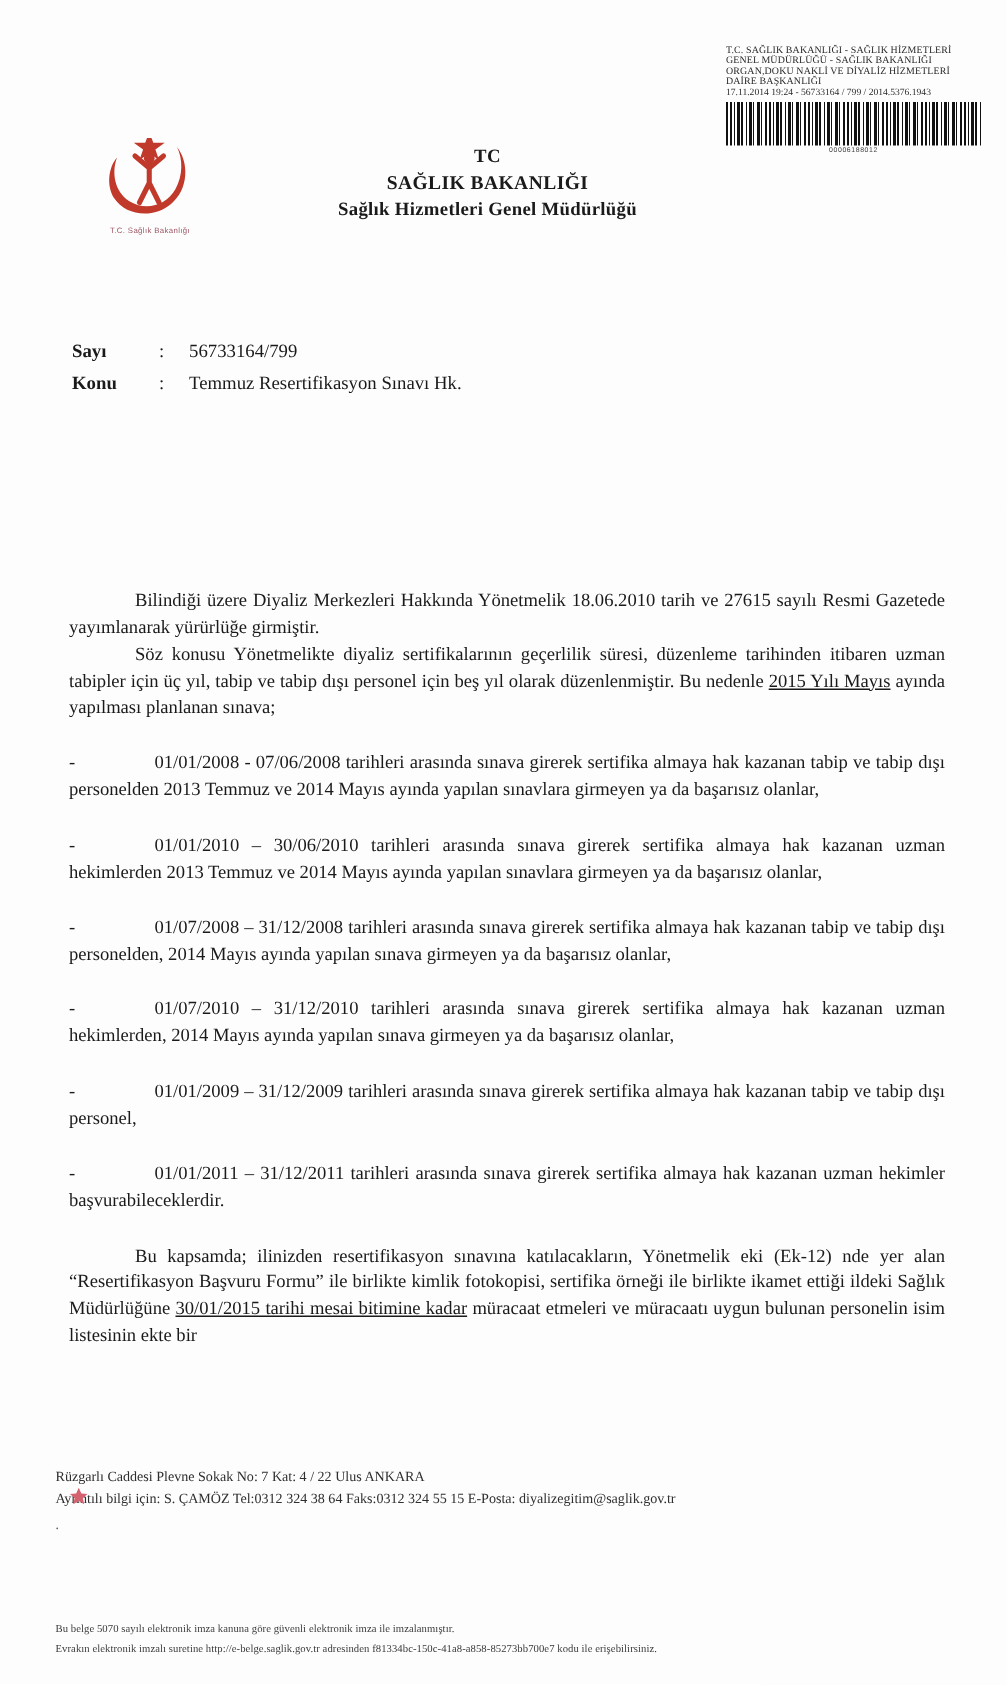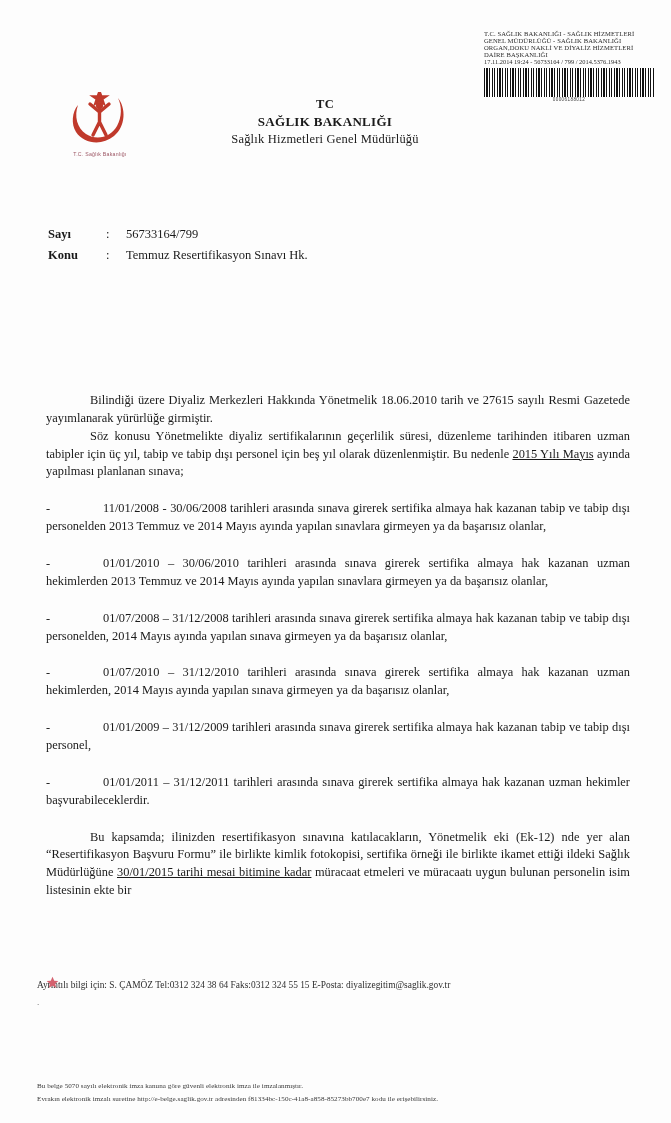--- a/index.html
+++ b/index.html
@@ -110,21 +110,21 @@
     text-align: center;
   }
   .title-l2 {
     font-size: 13px;
     font-weight: bold;
     letter-spacing: 0.3px;
     line-height: 1.35;
   }
   .title-l3 {
     font-size: 12.5px;
-    font-weight: normal;
+    font-weight: bold;
     letter-spacing: 0.2px;
     line-height: 1.45;
   }
 
   
   .meta {
     position: absolute;
     left: 48px;
     top: 224px;
     width: 400px;
@@ -271,21 +271,21 @@
     </div>
   </div>
 
   <div class="body-area">
 
     <p class="para">Bilindiği üzere Diyaliz Merkezleri Hakkında Yönetmelik 18.06.2010 tarih ve 27615 sayılı Resmi Gazetede yayımlanarak yürürlüğe girmiştir.</p>
 
     <p class="para tight"><span>Söz konusu Yönetmelikte diyaliz sertifikalarının geçerlilik süresi, düzenleme tarihinden itibaren uzman tabipler için üç yıl, tabip ve tabip dışı personel için beş yıl olarak düzenlenmiştir. Bu nedenle </span><b class="b"><u class="u">2015 Yılı Mayıs</u></b><span> ayında yapılması planlanan sınava;</span></p>
 
     <div class="bullet-gap"></div>
-    <p class="bullet"><span class="dash">-</span><span>11/01/2008 - 30/06/2008 tarihleri arasında sınava girerek sertifika almaya hak kazanan tabip ve tabip dışı personelden 2013 Temmuz ve 2014 Mayıs ayında yapılan sınavlara girmeyen ya da başarısız olanlar,</span></p>
+    <p class="bullet"><span class="dash">-</span><span>01/01/2008 - 07/06/2008 tarihleri arasında sınava girerek sertifika almaya hak kazanan tabip ve tabip dışı personelden 2013 Temmuz ve 2014 Mayıs ayında yapılan sınavlara girmeyen ya da başarısız olanlar,</span></p>
 
     <div class="bullet-gap"></div>
     <p class="bullet"><span class="dash">-</span><span>01/01/2010 – 30/06/2010 tarihleri arasında sınava girerek sertifika almaya hak kazanan uzman hekimlerden 2013 Temmuz ve 2014 Mayıs ayında yapılan sınavlara girmeyen ya da başarısız olanlar,</span></p>
 
     <div class="bullet-gap"></div>
     <p class="bullet"><span class="dash">-</span><span>01/07/2008 – 31/12/2008 tarihleri arasında sınava girerek sertifika almaya hak kazanan tabip ve tabip dışı personelden, 2014 Mayıs ayında yapılan sınava girmeyen ya da başarısız olanlar,</span></p>
 
     <div class="bullet-gap"></div>
     <p class="bullet"><span class="dash">-</span><span>01/07/2010 – 31/12/2010 tarihleri arasında sınava girerek sertifika almaya hak kazanan uzman hekimlerden, 2014 Mayıs ayında yapılan sınava girmeyen ya da başarısız olanlar,</span></p>
 
@@ -293,20 +293,21 @@
     <p class="bullet"><span class="dash">-</span><span>01/01/2009 – 31/12/2009 tarihleri arasında sınava girerek sertifika almaya hak kazanan tabip ve tabip dışı personel,</span></p>
 
     <div class="bullet-gap"></div>
     <p class="bullet"><span class="dash">-</span><span>01/01/2011 – 31/12/2011 tarihleri arasında sınava girerek sertifika almaya hak kazanan uzman hekimler başvurabileceklerdir.</span></p>
 
     <div class="bullet-gap"></div>
     <p class="para"><span>Bu kapsamda; ilinizden resertifikasyon sınavına katılacakların, Yönetmelik eki (Ek-12) nde yer alan “Resertifikasyon Başvuru Formu” ile birlikte kimlik fotokopisi, sertifika örneği ile birlikte ikamet ettiği ildeki Sağlık Müdürlüğüne </span><b class="b"><u class="u">30/01/2015 tarihi mesai bitimine kadar</u></b><span> müracaat etmeleri ve müracaatı uygun bulunan personelin isim listesinin ekte bir</span></p>
   </div>
 
   <div class="footer">
+    <div class="foot-line">Rüzgarlı Caddesi Plevne Sokak No: 7 Kat: 4 / 22 Ulus ANKARA</div>
     <div class="foot-line foot-line-2">
       <span>Ayrıntılı bilgi için: S. ÇAMÖZ Tel:0312 324 38 64 Faks:0312 324 55 15 E-Posta: diyalizegitim@saglik.gov.tr</span>
       <svg class="red-star" viewBox="0 0 24 24">
         <path d="M12 1.5 L15.2 8.6 L22.8 9.3 L17 14.3 L18.8 21.8 L12 17.8 L5.2 21.8 L7 14.3 L1.2 9.3 L8.8 8.6 Z" fill="#d4626f"></path>
       </svg>
     </div>
     <div class="foot-dot">.</div>
   </div>
 
   <div class="legal">

